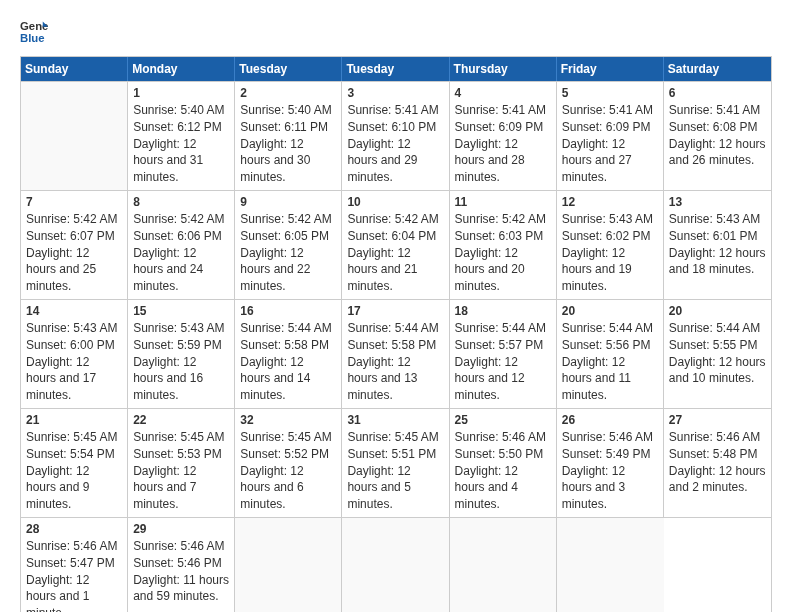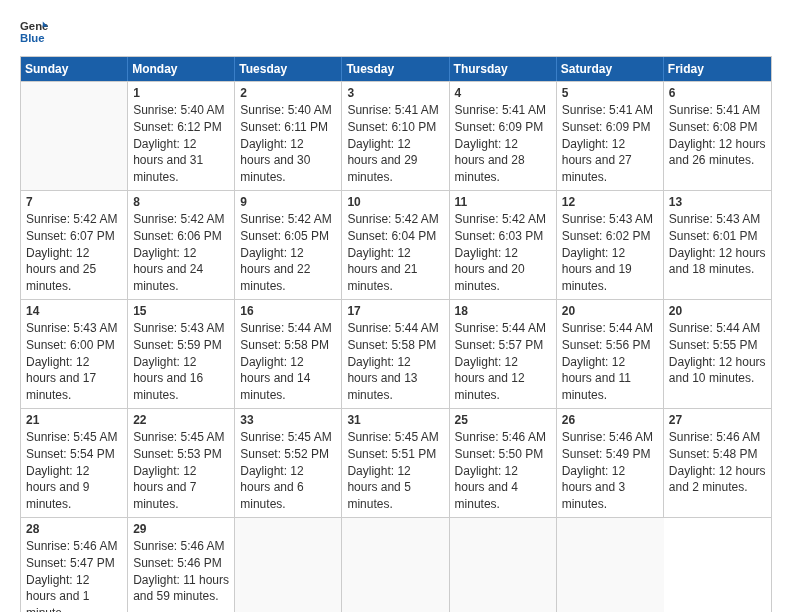--- a/index.html
+++ b/index.html
@@ -118,22 +118,22 @@
     </div>
   </div>
 
   <div class="calendar">
     <div class="cal-header" id="cal-header">
         <div class="cal-header-cell">Sunday</div>
         <div class="cal-header-cell">Monday</div>
         <div class="cal-header-cell">Tuesday</div>
         <div class="cal-header-cell">Tuesday</div>
         <div class="cal-header-cell">Thursday</div>
+        <div class="cal-header-cell">Friday</div>
         <div class="cal-header-cell">Saturday</div>
-        <div class="cal-header-cell">Friday</div>
       </div>
     <div class="cal-body" id="cal-body">
         <div class="cal-week">
           <div class="cal-cell empty"></div>
           <div class="cal-cell">
             <span class="day-num">1</span>
             <div class="day-info">Sunrise: 5:40 AM<br>Sunset: 6:12 PM<br>Daylight: 12 hours and 31 minutes.</div>
           </div>
           <div class="cal-cell">
             <span class="day-num">2</span>
@@ -219,21 +219,21 @@
         <div class="cal-week">
           <div class="cal-cell">
             <span class="day-num">21</span>
             <div class="day-info">Sunrise: 5:45 AM<br>Sunset: 5:54 PM<br>Daylight: 12 hours and 9 minutes.</div>
           </div>
           <div class="cal-cell">
             <span class="day-num">22</span>
             <div class="day-info">Sunrise: 5:45 AM<br>Sunset: 5:53 PM<br>Daylight: 12 hours and 7 minutes.</div>
           </div>
           <div class="cal-cell">
-            <span class="day-num">33</span>
+            <span class="day-num">32</span>
             <div class="day-info">Sunrise: 5:45 AM<br>Sunset: 5:52 PM<br>Daylight: 12 hours and 6 minutes.</div>
           </div>
           <div class="cal-cell">
             <span class="day-num">31</span>
             <div class="day-info">Sunrise: 5:45 AM<br>Sunset: 5:51 PM<br>Daylight: 12 hours and 5 minutes.</div>
           </div>
           <div class="cal-cell">
             <span class="day-num">25</span>
             <div class="day-info">Sunrise: 5:46 AM<br>Sunset: 5:50 PM<br>Daylight: 12 hours and 4 minutes.</div>
           </div>

